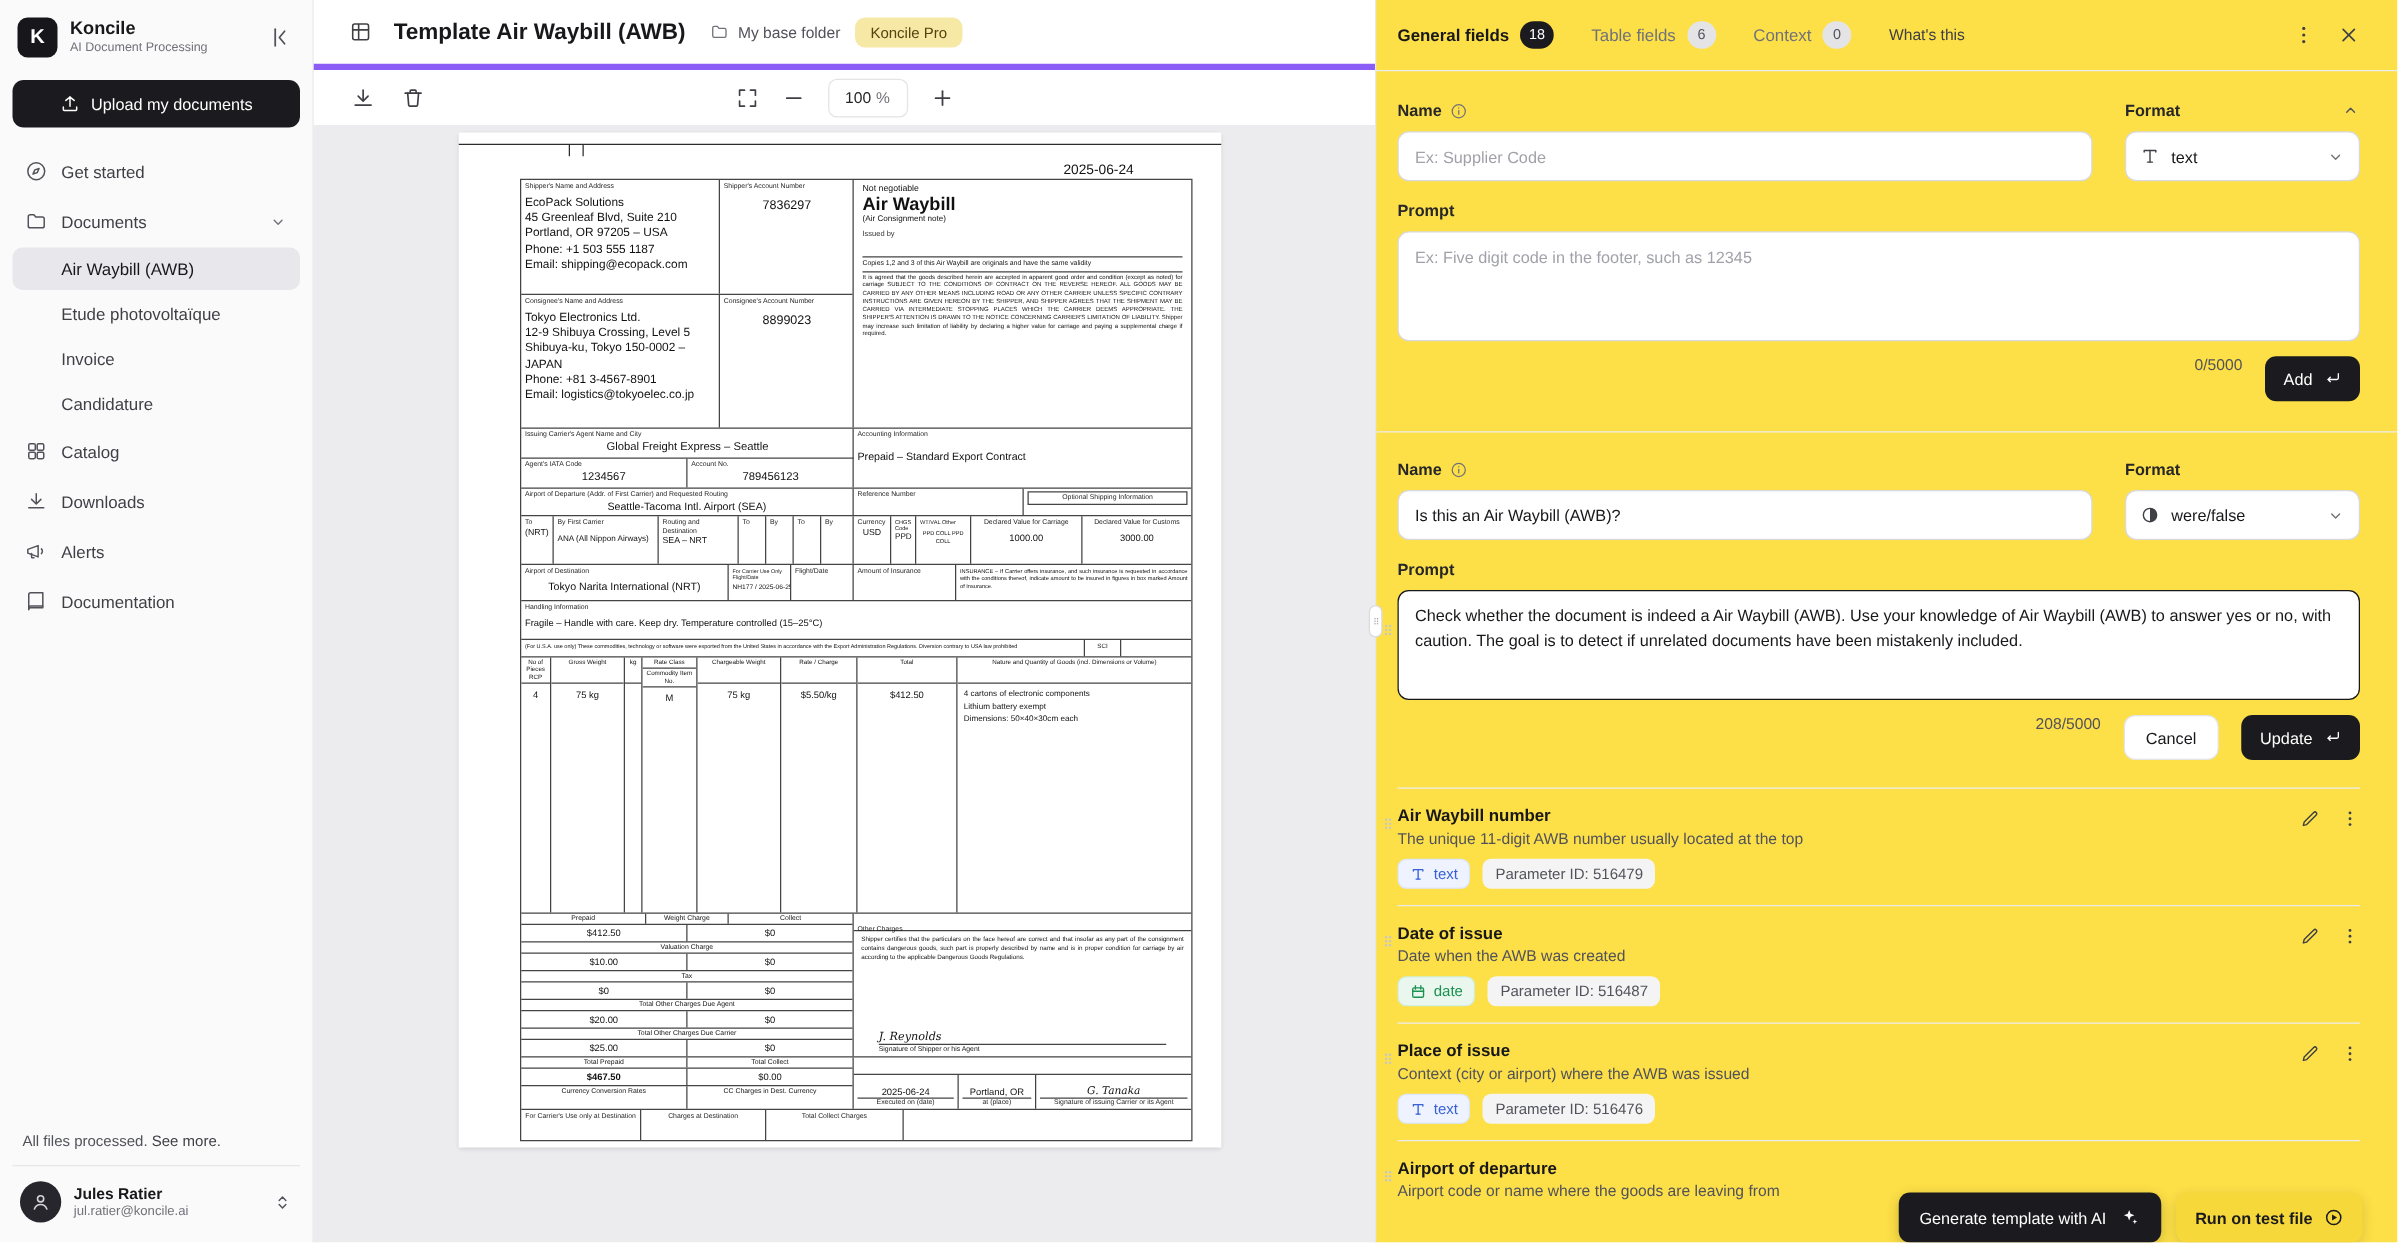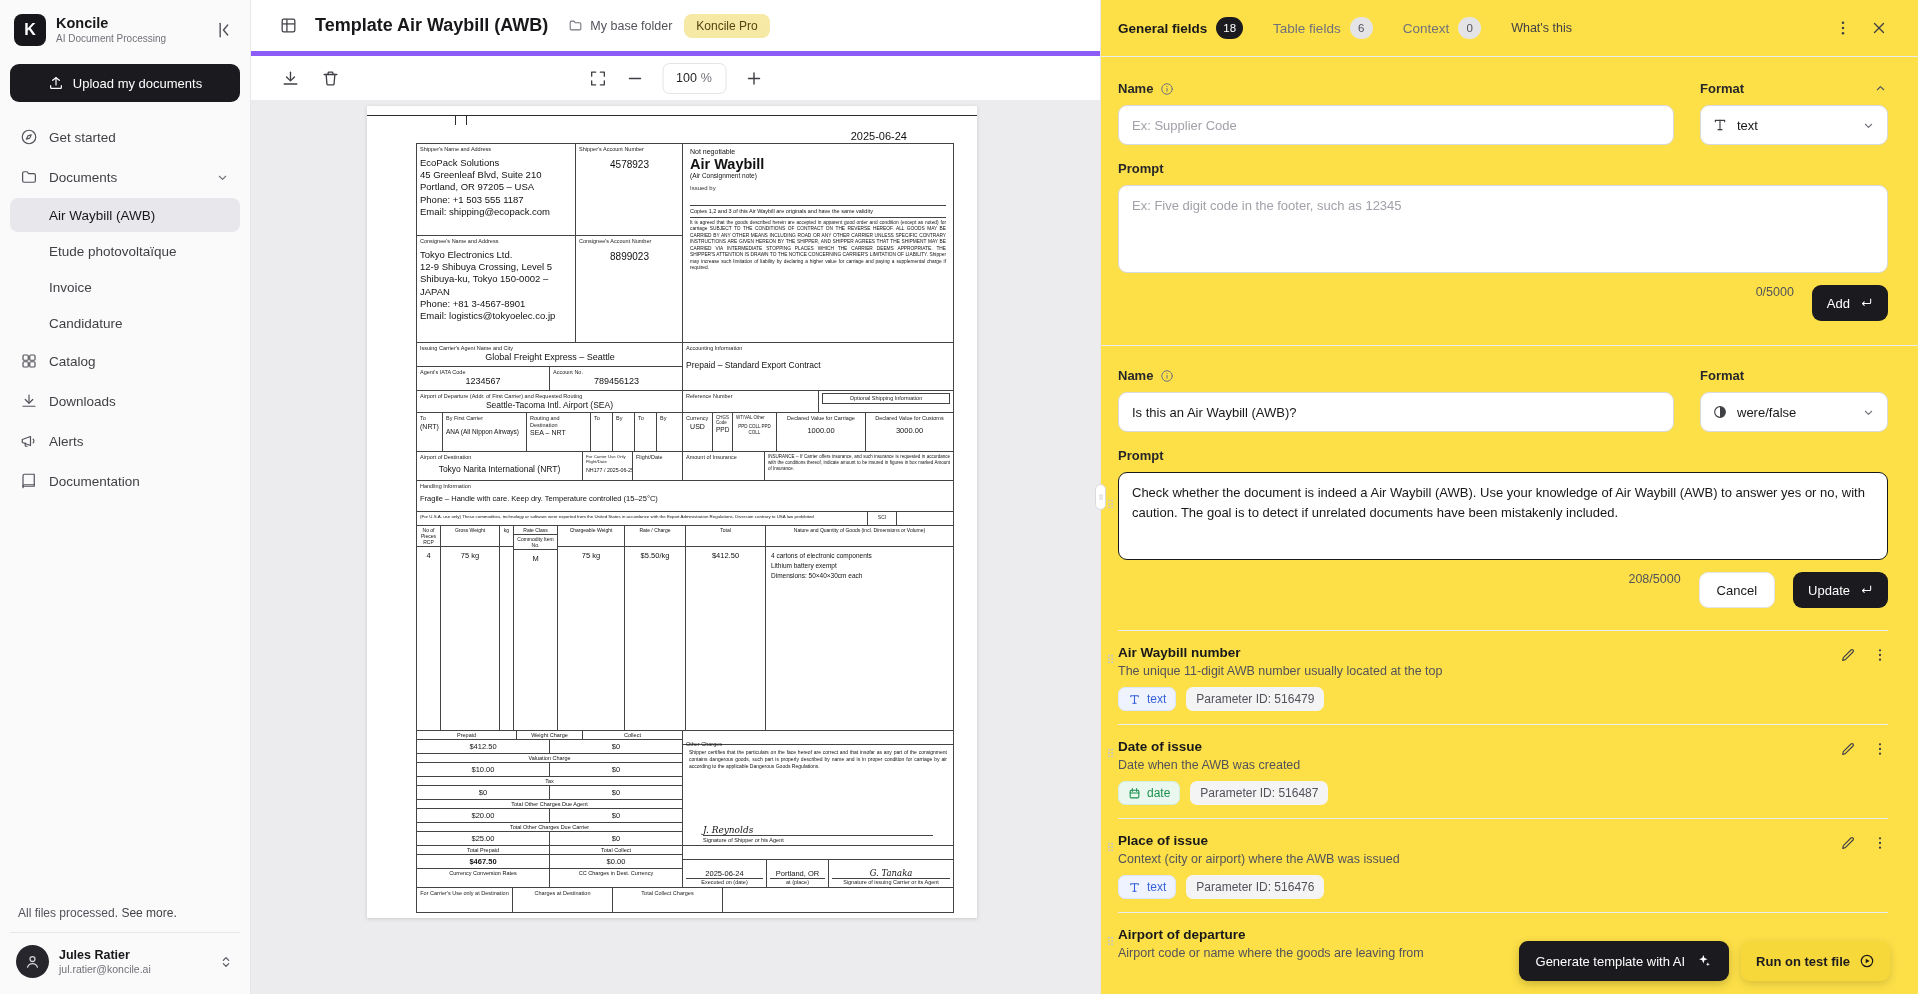--- a/index.html
+++ b/index.html
@@ -110,21 +110,21 @@
 .fi-desc{font-size:12.5px;color:#52525b;margin-top:4px}
 .fi-meta{display:flex;gap:10px;align-items:center;margin-top:9px}
 .badge-type{display:inline-flex;align-items:center;gap:6px;height:24px;padding:0 9px;border-radius:7px;font-size:12px;font-weight:500}
 .badge-type .icon{width:13px;height:13px}
 .badge-text{background:#eef3ff;color:#3861d6;border:1px solid #dbe5fd}
 .badge-date{background:#e9f7ee;color:#1b9150;border:1px solid #d2eedd}
 .param-pill{background:#f4f4f5;color:#52525b;font-size:12px;height:24px;display:inline-flex;align-items:center;padding:0 10px;border-radius:7px}
 .fi-actions{position:absolute;right:0;top:16px;display:flex;gap:16px;color:#3f3f46}
 .fi-actions .icon{width:16px;height:16px;cursor:pointer}
 .fi-drag{position:absolute;left:-14px;top:20px}
-.float-actions{position:absolute;right:28px;bottom:13px;display:flex;gap:12px;z-index:5}
+.float-actions{position:absolute;right:28px;bottom:0;display:flex;gap:12px;z-index:5}
 .btn-generate{height:40px;background:#1b1b1f;color:#fff;border:none;border-radius:9px;font-size:13px;padding:0 17px;display:flex;align-items:center;gap:11px;font-family:inherit;cursor:pointer;box-shadow:0 3px 10px rgba(0,0,0,.22)}
 .btn-generate .icon,.btn-run .icon{width:16px;height:16px}
 .btn-run{height:40px;background:#f7d83a;color:#1b1b1f;border:none;border-radius:9px;font-size:13px;font-weight:600;padding:0 15px;display:flex;align-items:center;gap:9px;font-family:inherit;cursor:pointer;box-shadow:0 3px 10px rgba(0,0,0,.15)}
 .resize-pill{position:absolute;left:-6px;top:484px;width:11px;height:26px;border:1px solid #d9d9de;background:#fff;border-radius:6px;display:flex;align-items:center;justify-content:center;color:#a1a1aa;z-index:6;cursor:col-resize}
 .resize-pill .icon{width:8px;height:14px}
 </style>
 </head>
 <body>
 
 <aside class="sidebar">
@@ -331,21 +331,21 @@
               <div class="fc" style="width:159px">
                 <div class="lbl">Shipper's Name and Address</div>
                 <div class="val pre" style="font-size:9.5px;margin-top:4px">EcoPack Solutions
 45 Greenleaf Blvd, Suite 210
 Portland, OR 97205 – USA
 Phone: +1 503 555 1187
 Email: shipping@ecopack.com</div>
               </div>
               <div class="fc last" style="width:107px">
                 <div class="lbl">Shipper's Account Number</div>
-                <div class="val ctr" style="font-size:10px;margin-top:5px">4578923</div>
+                <div class="val ctr" style="font-size:10px;margin-top:5px">7836297</div>
               </div>
             </div>
             <div style="display:flex;height:106px">
               <div class="fc" style="width:159px">
                 <div class="lbl">Consignee's Name and Address</div>
                 <div class="val pre" style="font-size:9.5px;margin-top:4px">Tokyo Electronics Ltd.
 12-9 Shibuya Crossing, Level 5
 Shibuya-ku, Tokyo 150-0002 – JAPAN
 Phone: +81 3-4567-8901
 Email: logistics@tokyoelec.co.jp</div>

